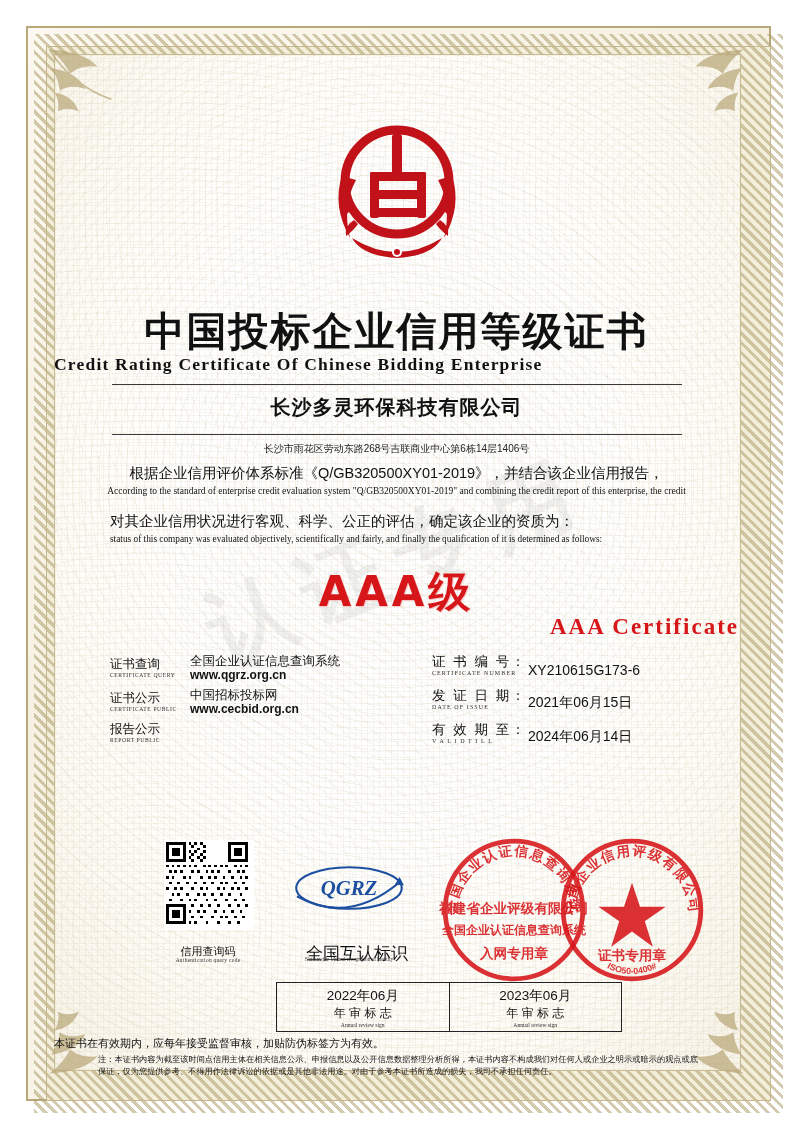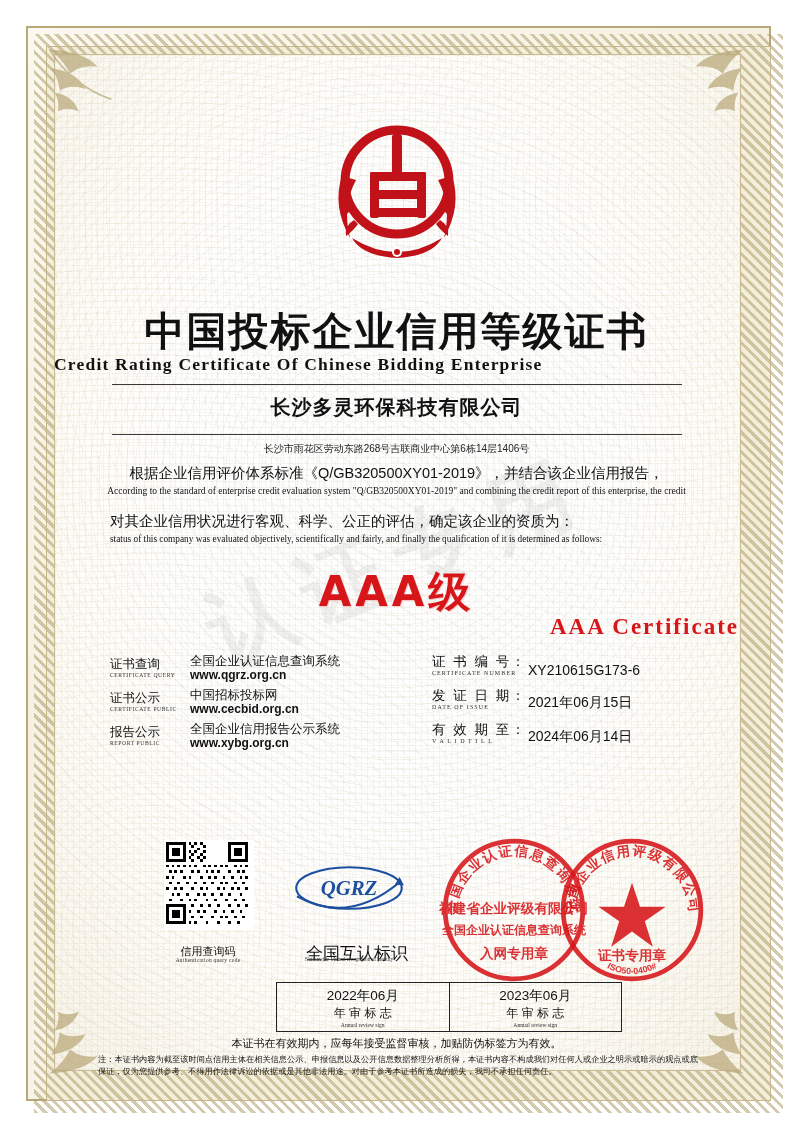--- a/index.html
+++ b/index.html
@@ -135,21 +135,21 @@
   .seal-b{left:498px;top:776px;}
 
   
   .review{position:absolute;left:222px;top:928px;width:344px;height:48px;border:1px solid #222;display:flex;}
   .review .cell{flex:1;display:flex;flex-direction:column;align-items:center;justify-content:center;}
   .review .cell + .cell{border-left:1px solid #222;}
   .rv-year{font-size:13.5px;color:#111;}
   .rv-cn{font-size:12px;color:#111;}
   .rv-en{font-size:5.6px;color:#333;font-family:"Liberation Serif",serif;}
 
-  .note{position:absolute;left:0;top:982px;width:685px;text-align:center;font-size:11px;color:#111;}
+  .note{position:absolute;left:0;top:982px;width:685px;font-size:11px;color:#111;}
   .fine{position:absolute;left:44px;top:1000px;width:600px;font-size:8.2px;line-height:12px;color:#111;text-align:justify;}
 </style>
 </head>
 <body>
 
 <div class="page">
   <div class="frame-outer"></div>
   <div class="frame-band"></div>
   <div class="frame-inner"></div>
   <div class="guilloche"></div>
@@ -260,24 +260,20 @@
         </div>
         <div>
           <div class="ir-val">中国招标投标网</div>
           <div class="ir-val2">www.cecbid.org.cn</div>
         </div>
       </div>
       <div class="info-row">
         <div class="ir-label">
           <div class="ir-l-cn">报告公示</div>
           <div class="ir-l-en">REPORT PUBLIC</div>
-        </div>
-        <div>
-          <div class="ir-val">全国企业信用报告公示系统</div>
-          <div class="ir-val2">www.xybg.org.cn</div>
         </div>
       </div>
     </div>
 
     <div class="info-right">
       <div class="rr">
         <div class="rr-label">
           <div class="rr-cn">证 书 编 号：</div>
           <div class="rr-en">CERTIFICATE NUMBER</div>
         </div>

